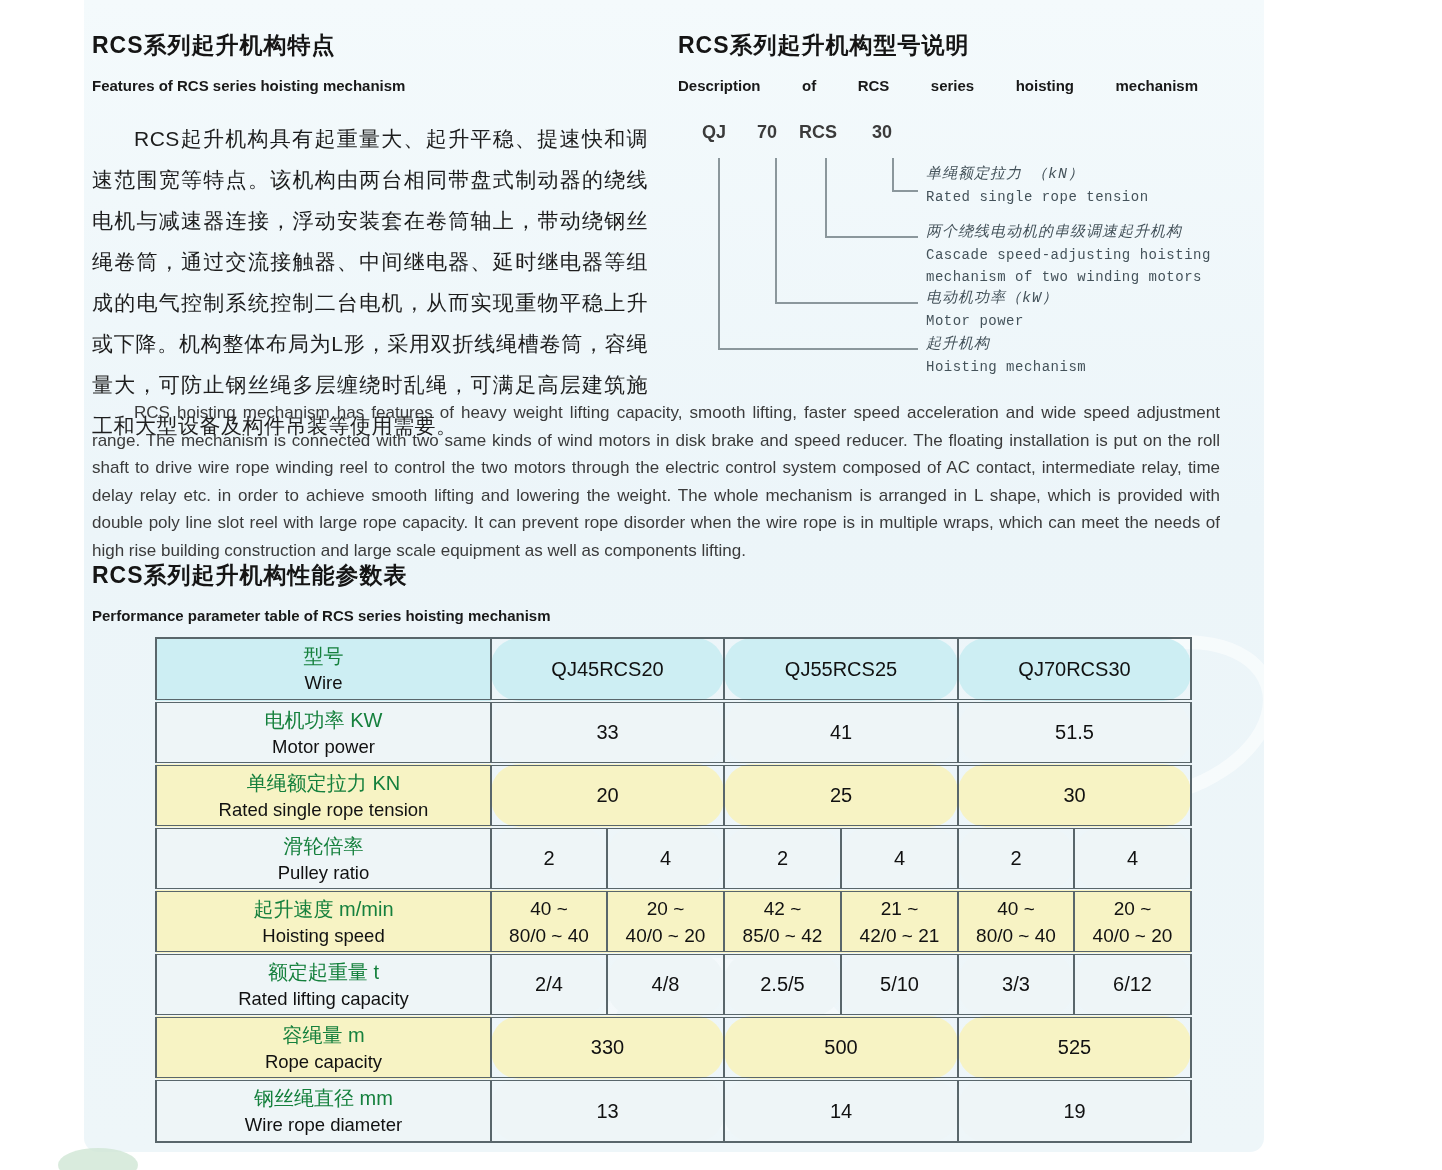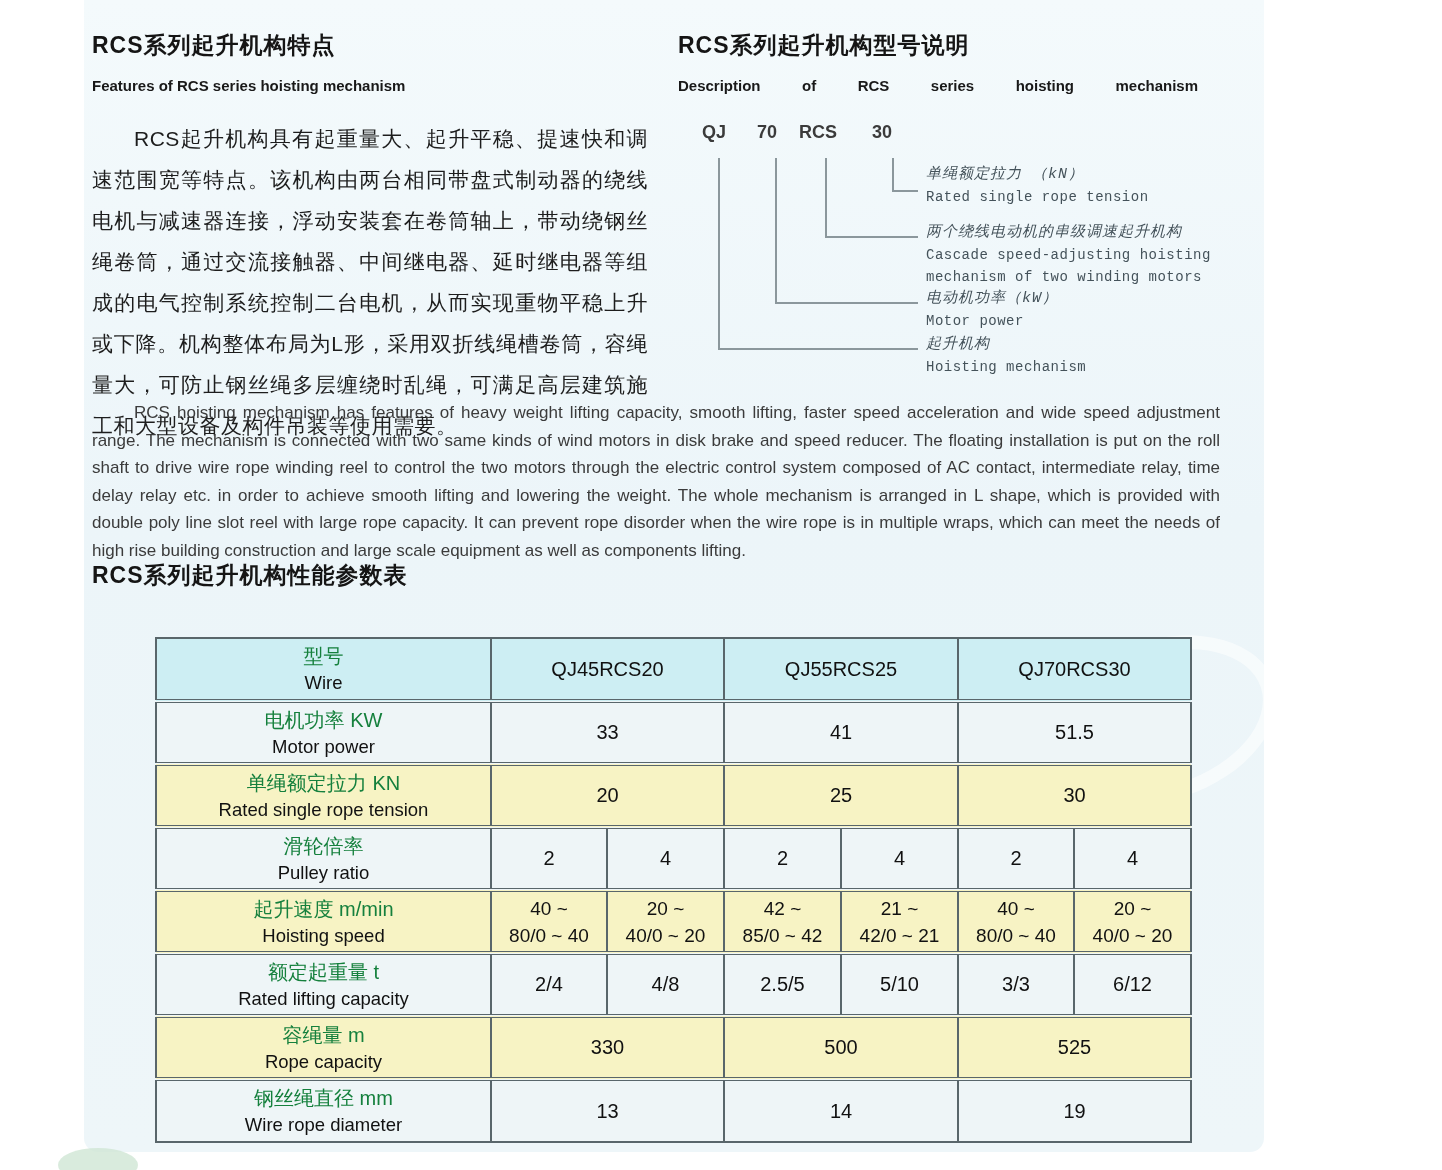--- a/index.html
+++ b/index.html
@@ -61,21 +61,21 @@
     border-collapse: collapse; table-layout: fixed;
     border: 2px solid #59666b; }
   table.perf td { text-align: center; vertical-align: middle; height: 63px; padding: 0; }
   table.perf td + td { border-left: 2px solid #59666b; }
   table.perf tr + tr td { border-top: 4px double #59666b; }
   .bg-c { background: #cdeef3; }
   .bg-y { background: #f7f3c4; }
   .bg-w { background: #eef5f7; }
   .cell-zh { font-size: 20px; color: #15803d; line-height: 28px; }
   .cell-en { font-size: 18.5px; color: #111; line-height: 26px; }
-  .cell-val { font-size: 20px; color: #111; }
+  .cell-val { font-size: 20px; color: #111; border-radius: 28px; }
   .v2 span { display: block; font-size: 19px; line-height: 27px; color: #111; }
 </style>
 </head>
 <body>
 
 <div class="tint"></div>
 <div class="swirl1"></div>
 <div class="swirl2"></div>
 <div class="logo-mark"></div>
 
@@ -121,20 +121,21 @@
   <div class="leg leg4">
     <div class="zh">起升机构</div>
     <div class="en">Hoisting mechanism</div>
   </div>
 </div>
 
 <p class="en-paragraph">RCS hoisting mechanism has features of heavy weight lifting capacity, smooth lifting, faster speed acceleration and wide speed adjustment range. The mechanism is connected with two same kinds of wind motors in disk brake and speed reducer. The floating installation is put on the roll shaft to drive wire rope winding reel to control the two motors through the electric control system composed of AC contact, intermediate relay, time delay relay etc. in order to achieve smooth lifting and lowering the weight. The whole mechanism is arranged in L shape, which is provided with double poly line slot reel with large rope capacity. It can prevent rope disorder when the wire rope is in multiple wraps, which can meet the needs of high rise building construction and large scale equipment as well as components lifting.</p>
 
 <div class="perf-head">
   <div class="title-zh">RCS系列起升机构性能参数表</div>
+  <div class="title-en">Performance parameter table of RCS series hoisting mechanism</div>
 </div>
 
 <table class="perf">
   <colgroup>
     <col style="width:335px">
       <col style="width:116px">
       <col style="width:117px">
     <col style="width:117px">
       <col style="width:117px">
       <col style="width:116px">

